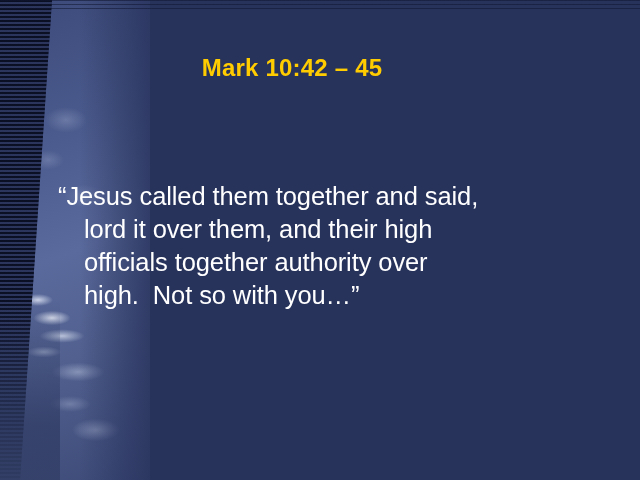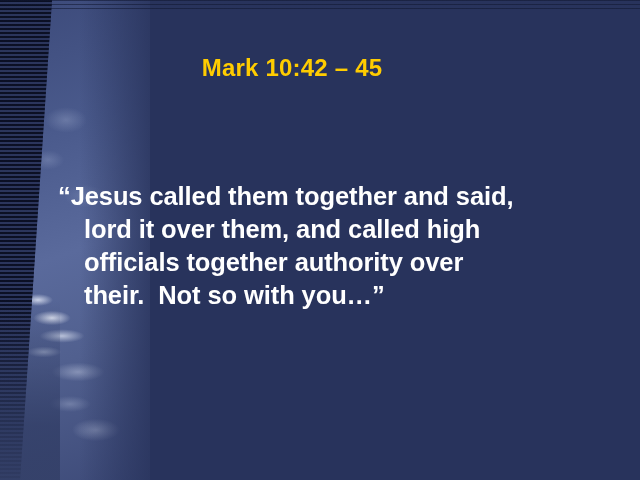--- a/index.html
+++ b/index.html
@@ -109,21 +109,21 @@
     white-space: pre;
   }
   .body-block {
     position: absolute;
     left: 58px;
     top: 180px;
     width: 540px;
   }
   .body-line {
     font-size: 25.5px;
-    font-weight: bold;
+    font-weight: normal;
     color: #ffffff;
     line-height: 33px;
     white-space: pre;
     letter-spacing: -0.1px;
   }
   .body-line.indent {
     padding-left: 26px;
   }
 </style>
 </head>
@@ -134,18 +134,18 @@
   <div class="sky-photo"></div>
   <div class="photo-fade"></div>
   <div class="stripe-band"></div>
   <div class="stripe-band-fade"></div>
   <div class="top-scanlines"></div>
 
   <div class="slide-title">Mark 10:42 – 45</div>
 
   <div class="body-block">
     <div class="body-line">“Jesus called them together and said,</div>
-    <div class="body-line indent">lord it over them, and called high</div>
+    <div class="body-line indent">lord it over them, and their high</div>
     <div class="body-line indent">officials together authority over</div>
-    <div class="body-line indent">their.  Not so with you…”</div>
+    <div class="body-line indent">high.  Not so with you…”</div>
   </div>
 
 </div>
 
 </body></html>

